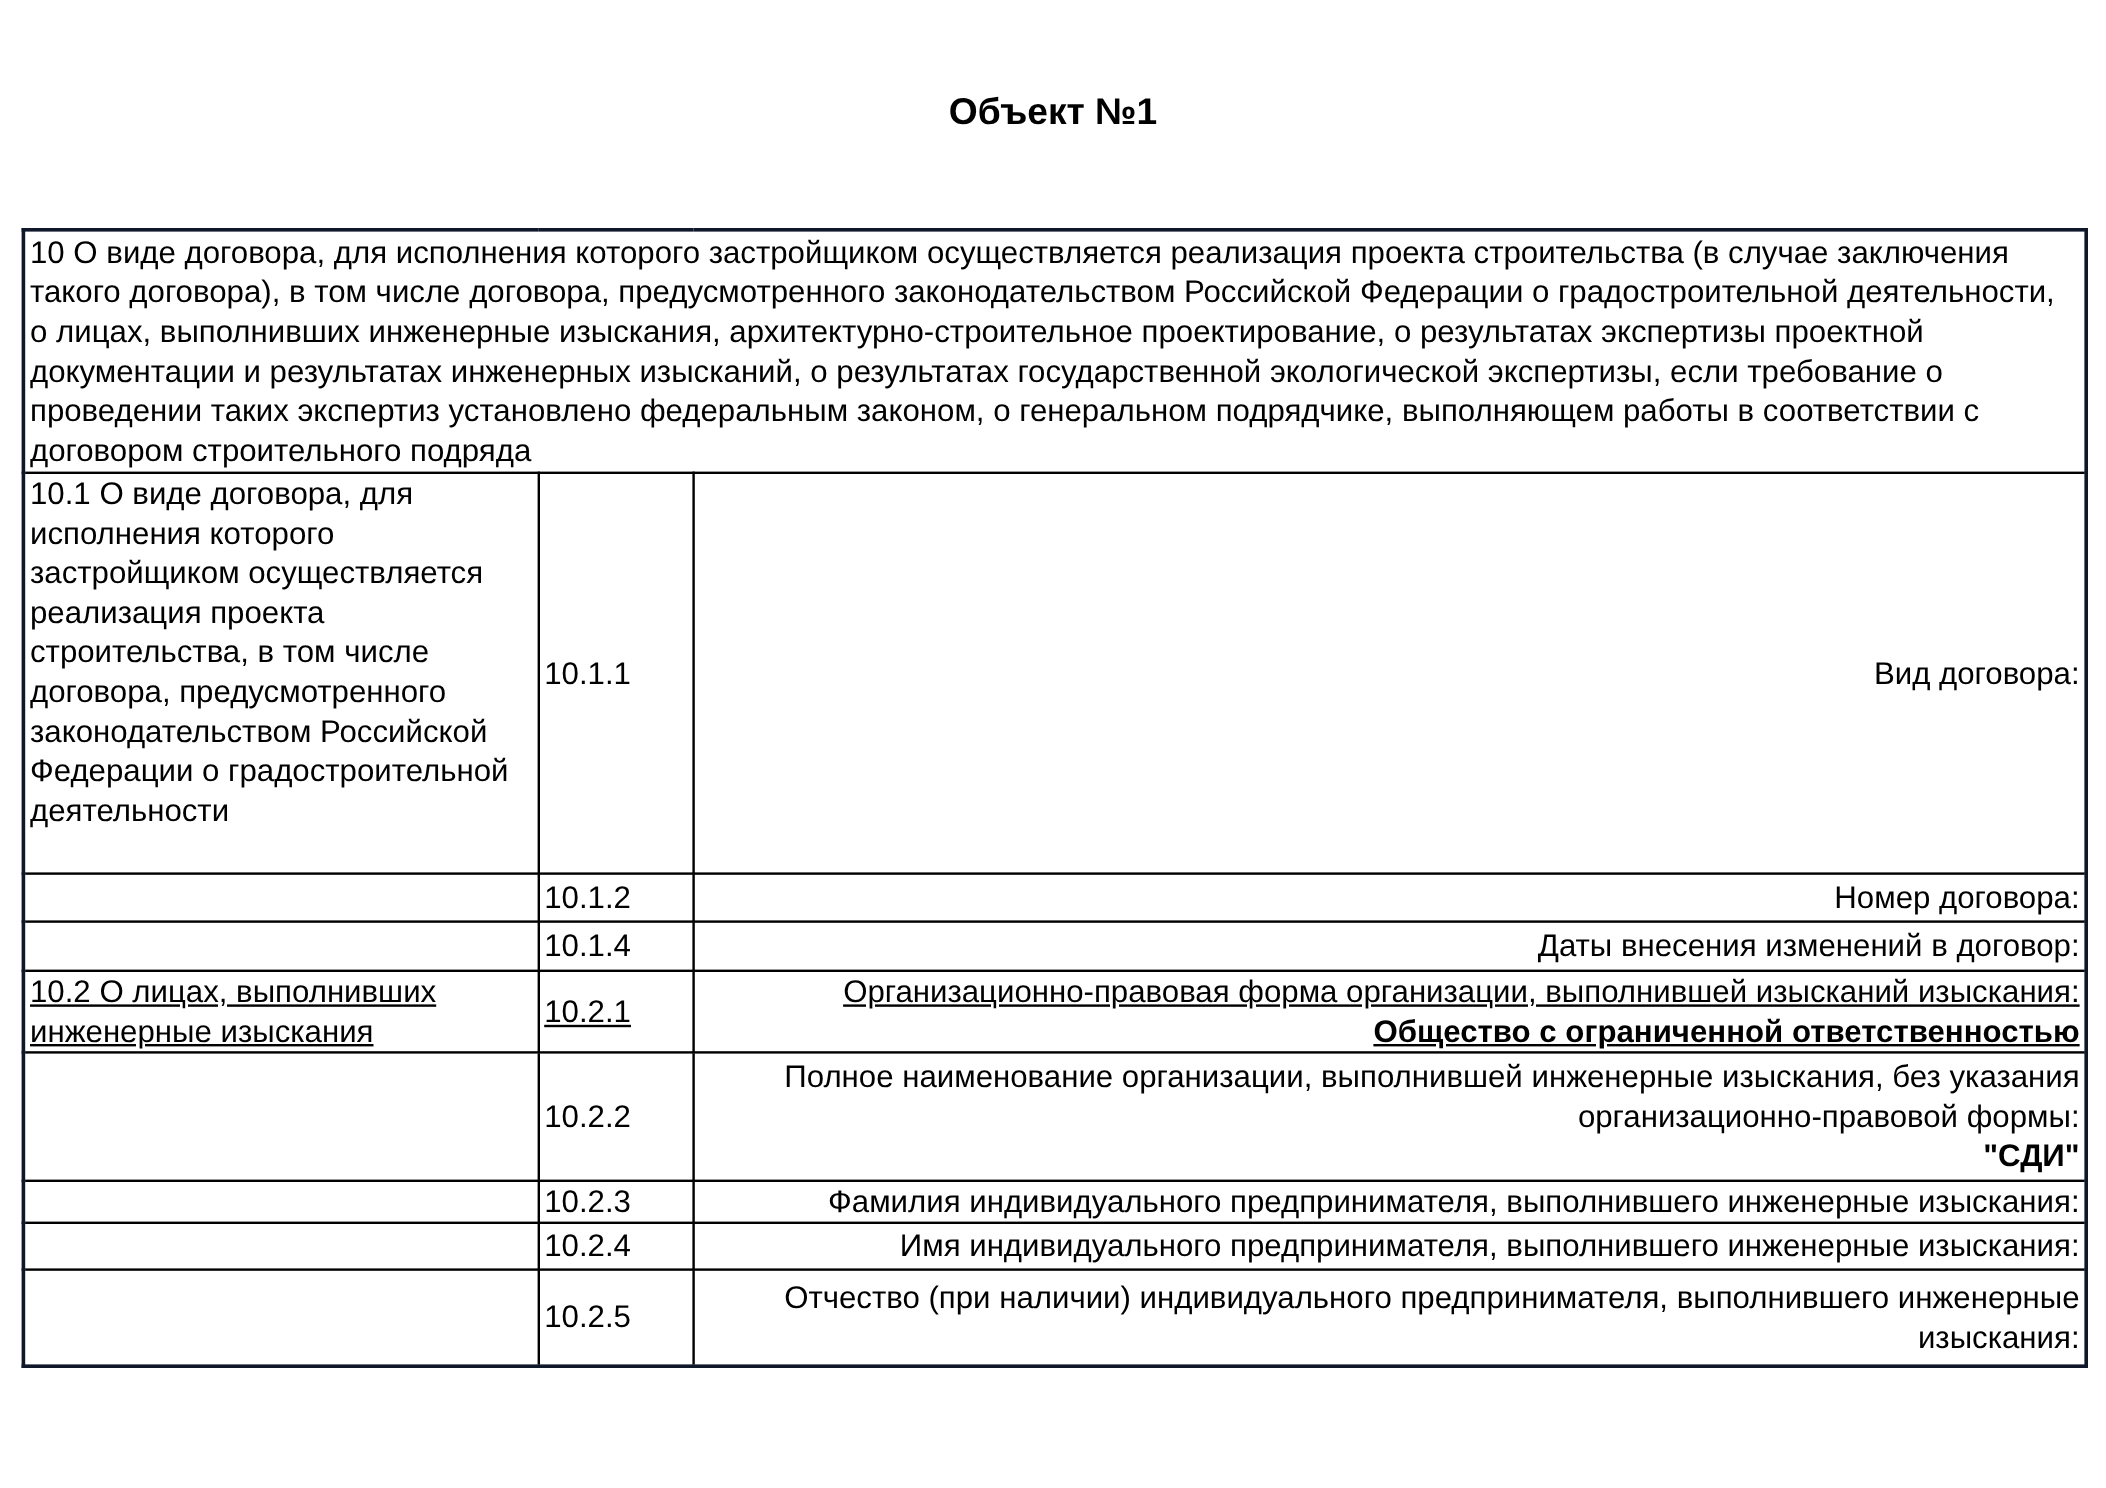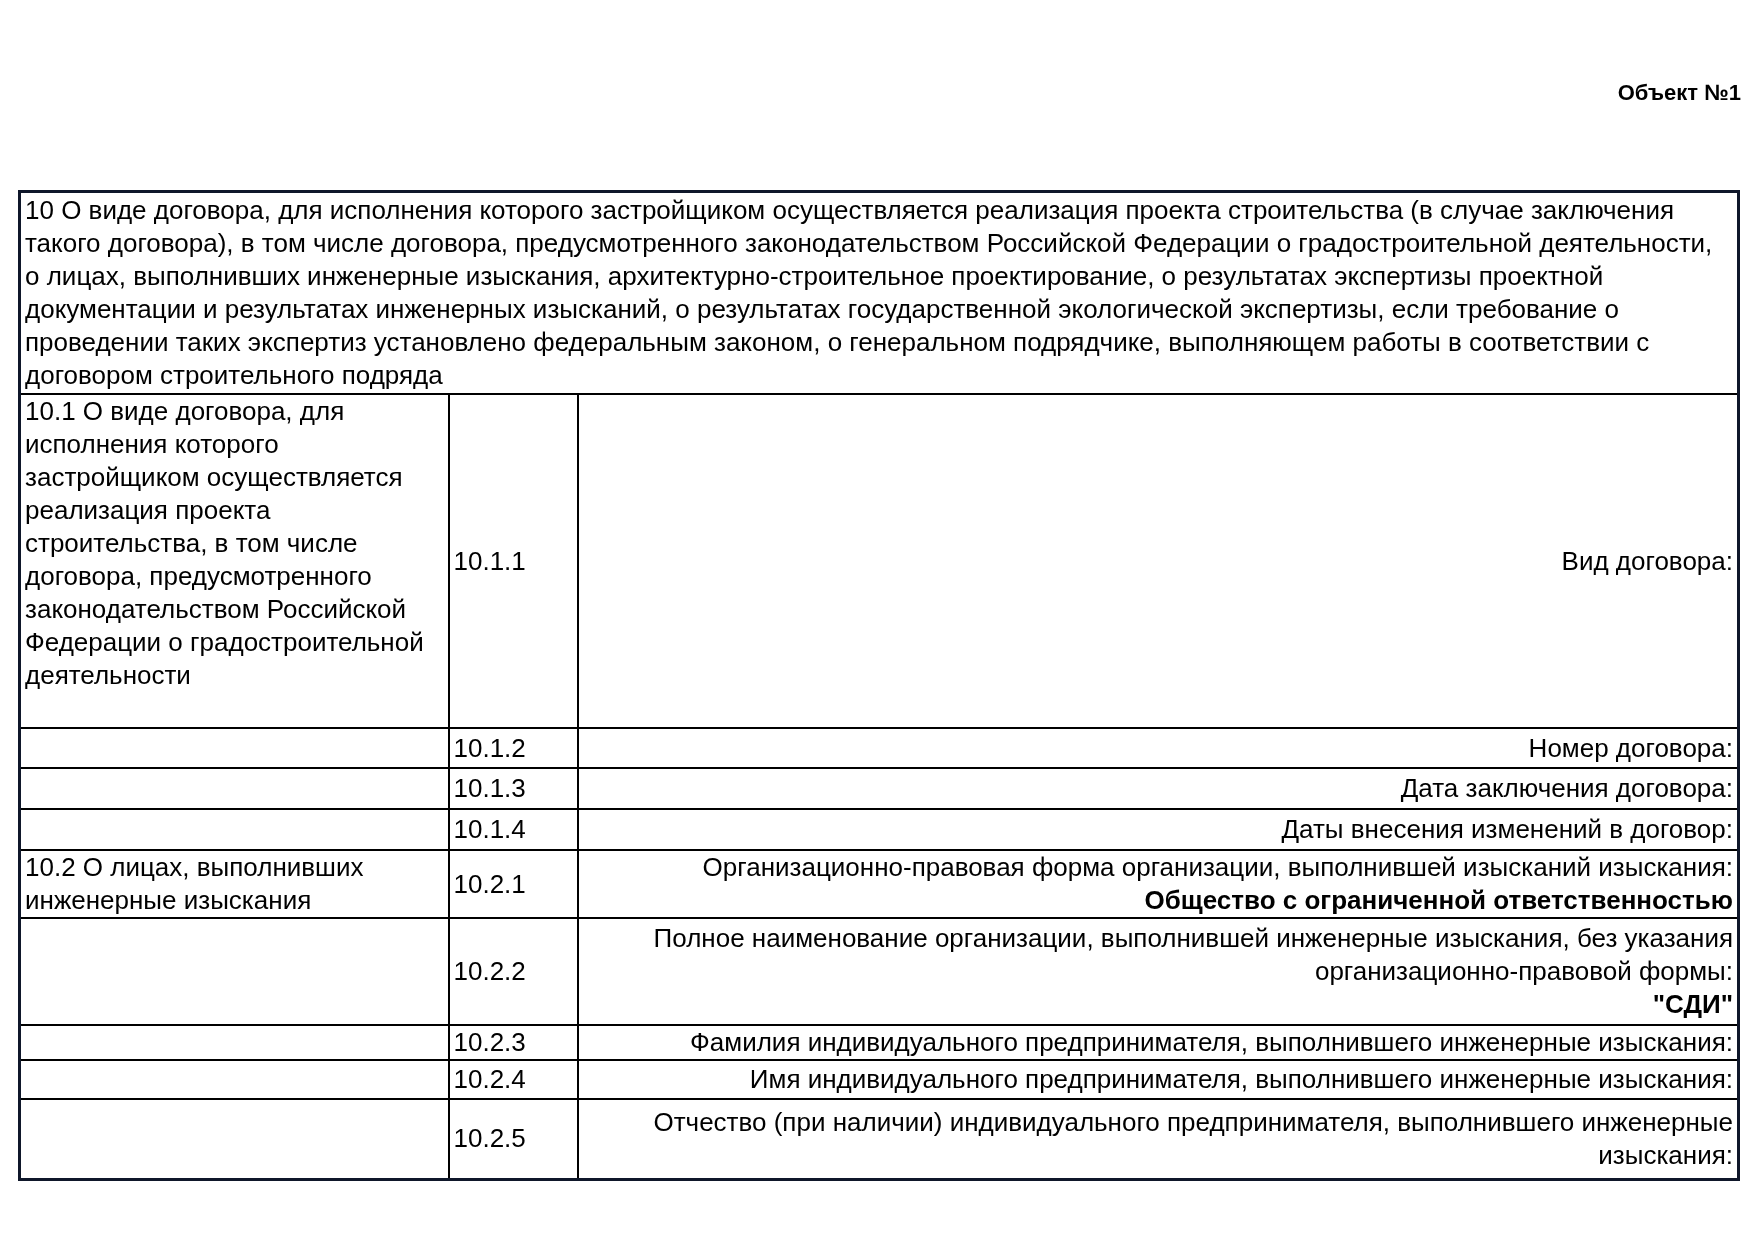--- a/index.html
+++ b/index.html
@@ -9,24 +9,24 @@
   }
   body {
     width: 1755px;
     height: 1240px;
     position: relative;
     font-family: "Liberation Sans", "DejaVu Sans", sans-serif;
     color: #000000;
     overflow: hidden;
   }
   h1.page-title {
-    margin: 75px 14px 0 0;
+    margin: 75px 0 0 0;
     padding: 0;
-    text-align: right;
-    font-size: 22px;
+    text-align: center;
+    font-size: 31px;
     line-height: 36px;
     font-weight: bold;
   }
   table.decl-table {
     border-collapse: collapse;
     table-layout: fixed;
     margin: 79px 0 0 18px;
     width: 1719px;
     border: 3px solid #0f172a;
   }
@@ -79,35 +79,27 @@
         <tr class="item-row" style="height: 40px;">
     <td class="c-left"></td>
     <td class="c-num">10.1.2</td>
     <td class="c-desc">
       <div class="item-label">Номер договора:</div>
 
     </td>
   </tr>
         <tr class="item-row" style="height: 41px;">
     <td class="c-left"></td>
-    <td class="c-num">10.1.3</td>
-    <td class="c-desc">
-      <div class="item-label">Дата заключения договора:</div>
-
-    </td>
-  </tr>
-        <tr class="item-row" style="height: 41px;">
-    <td class="c-left"></td>
     <td class="c-num">10.1.4</td>
     <td class="c-desc">
       <div class="item-label">Даты внесения изменений в договор:</div>
 
     </td>
   </tr>
-        <tr class="item-row" style="height: 56px;">
+        <tr class="item-row" style="height: 56px; text-decoration: underline;">
     <td class="c-left">10.2 О лицах, выполнивших инженерные изыскания</td>
     <td class="c-num">10.2.1</td>
     <td class="c-desc">
       <div class="item-label">Организационно-правовая форма организации, выполнившей изысканий изыскания:</div>
       <div class="item-value">Общество с ограниченной ответственностью</div>
     </td>
   </tr>
         <tr class="item-row" style="height: 107px;">
     <td class="c-left"></td>
     <td class="c-num">10.2.2</td>

